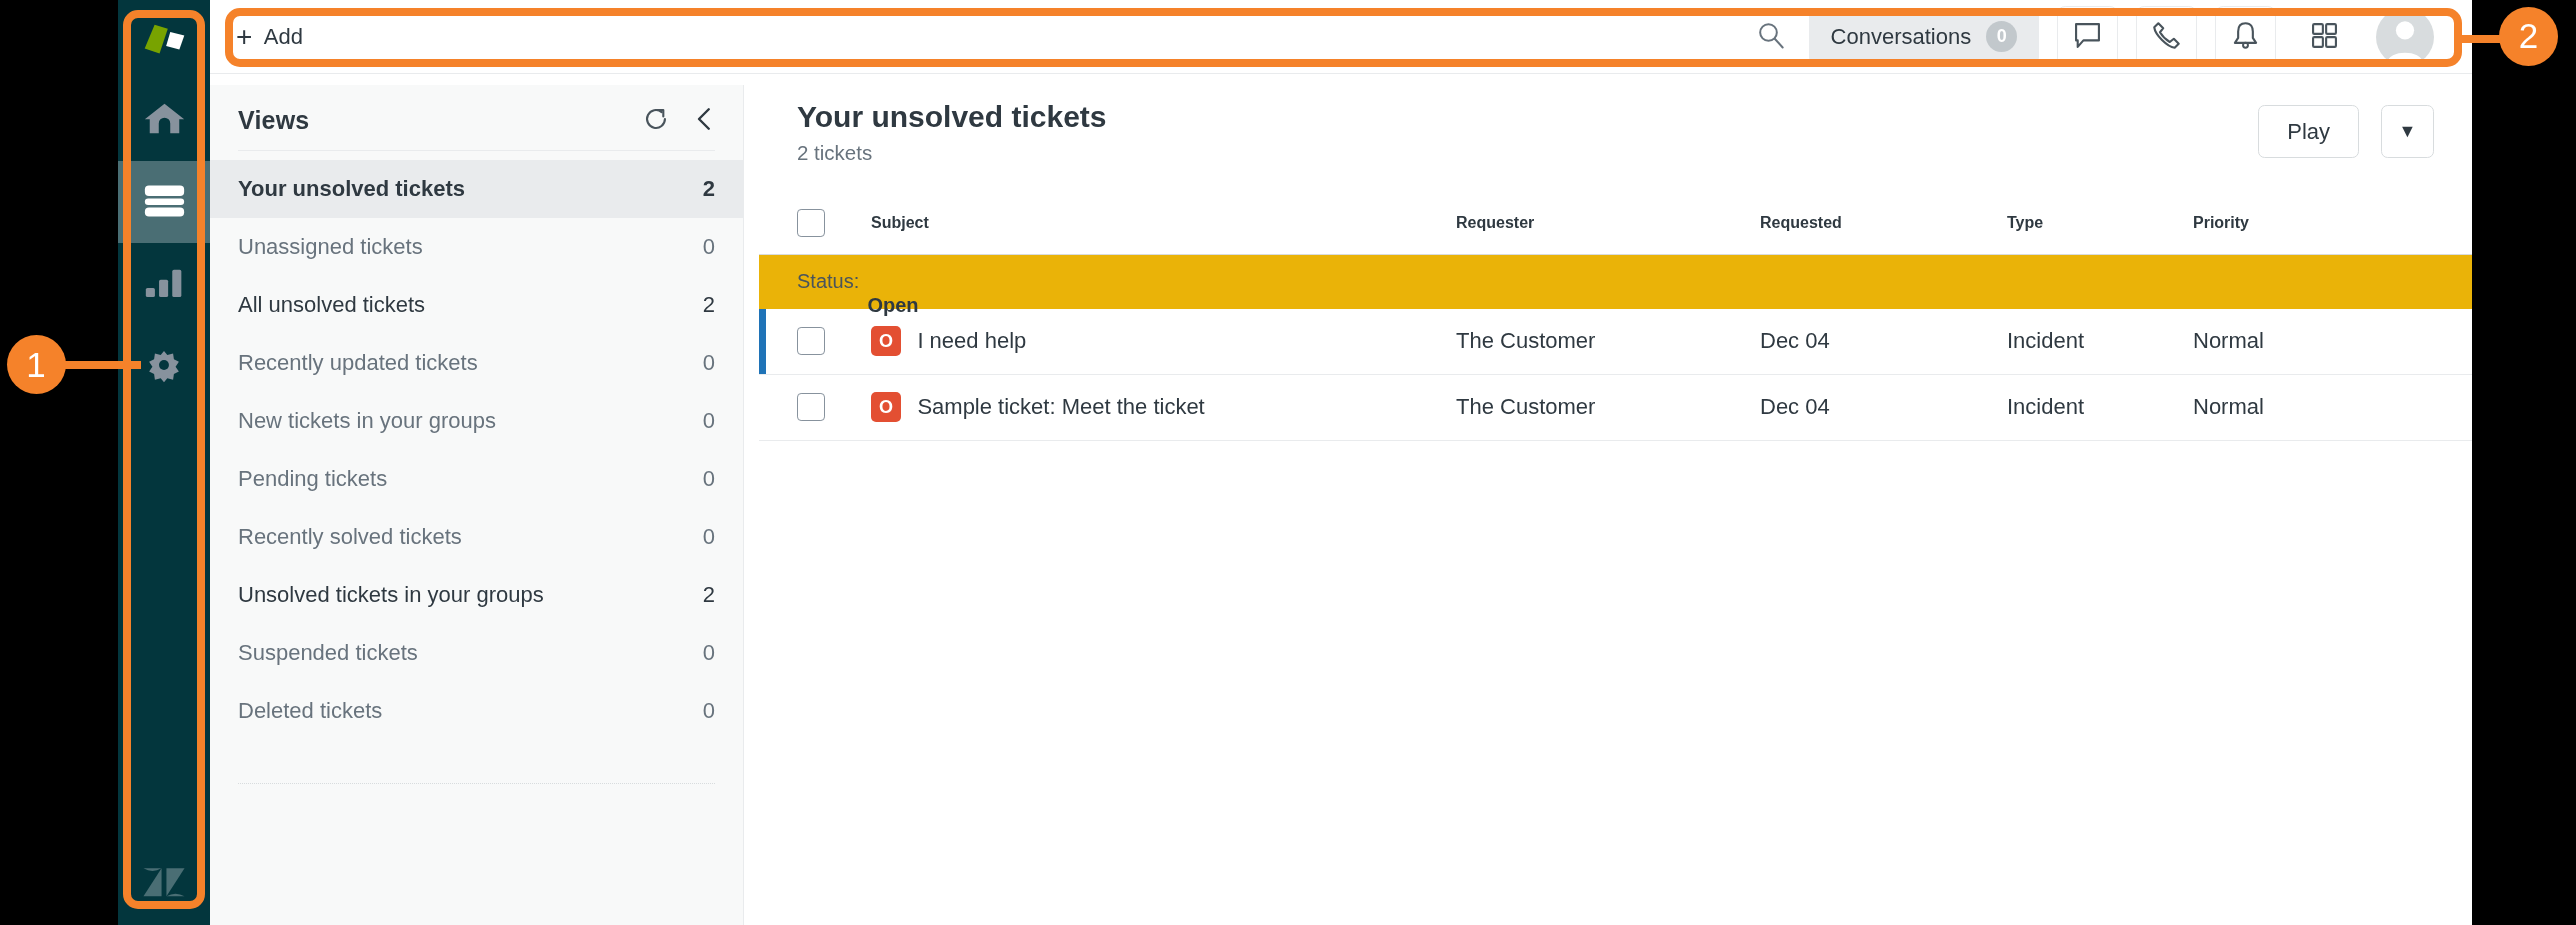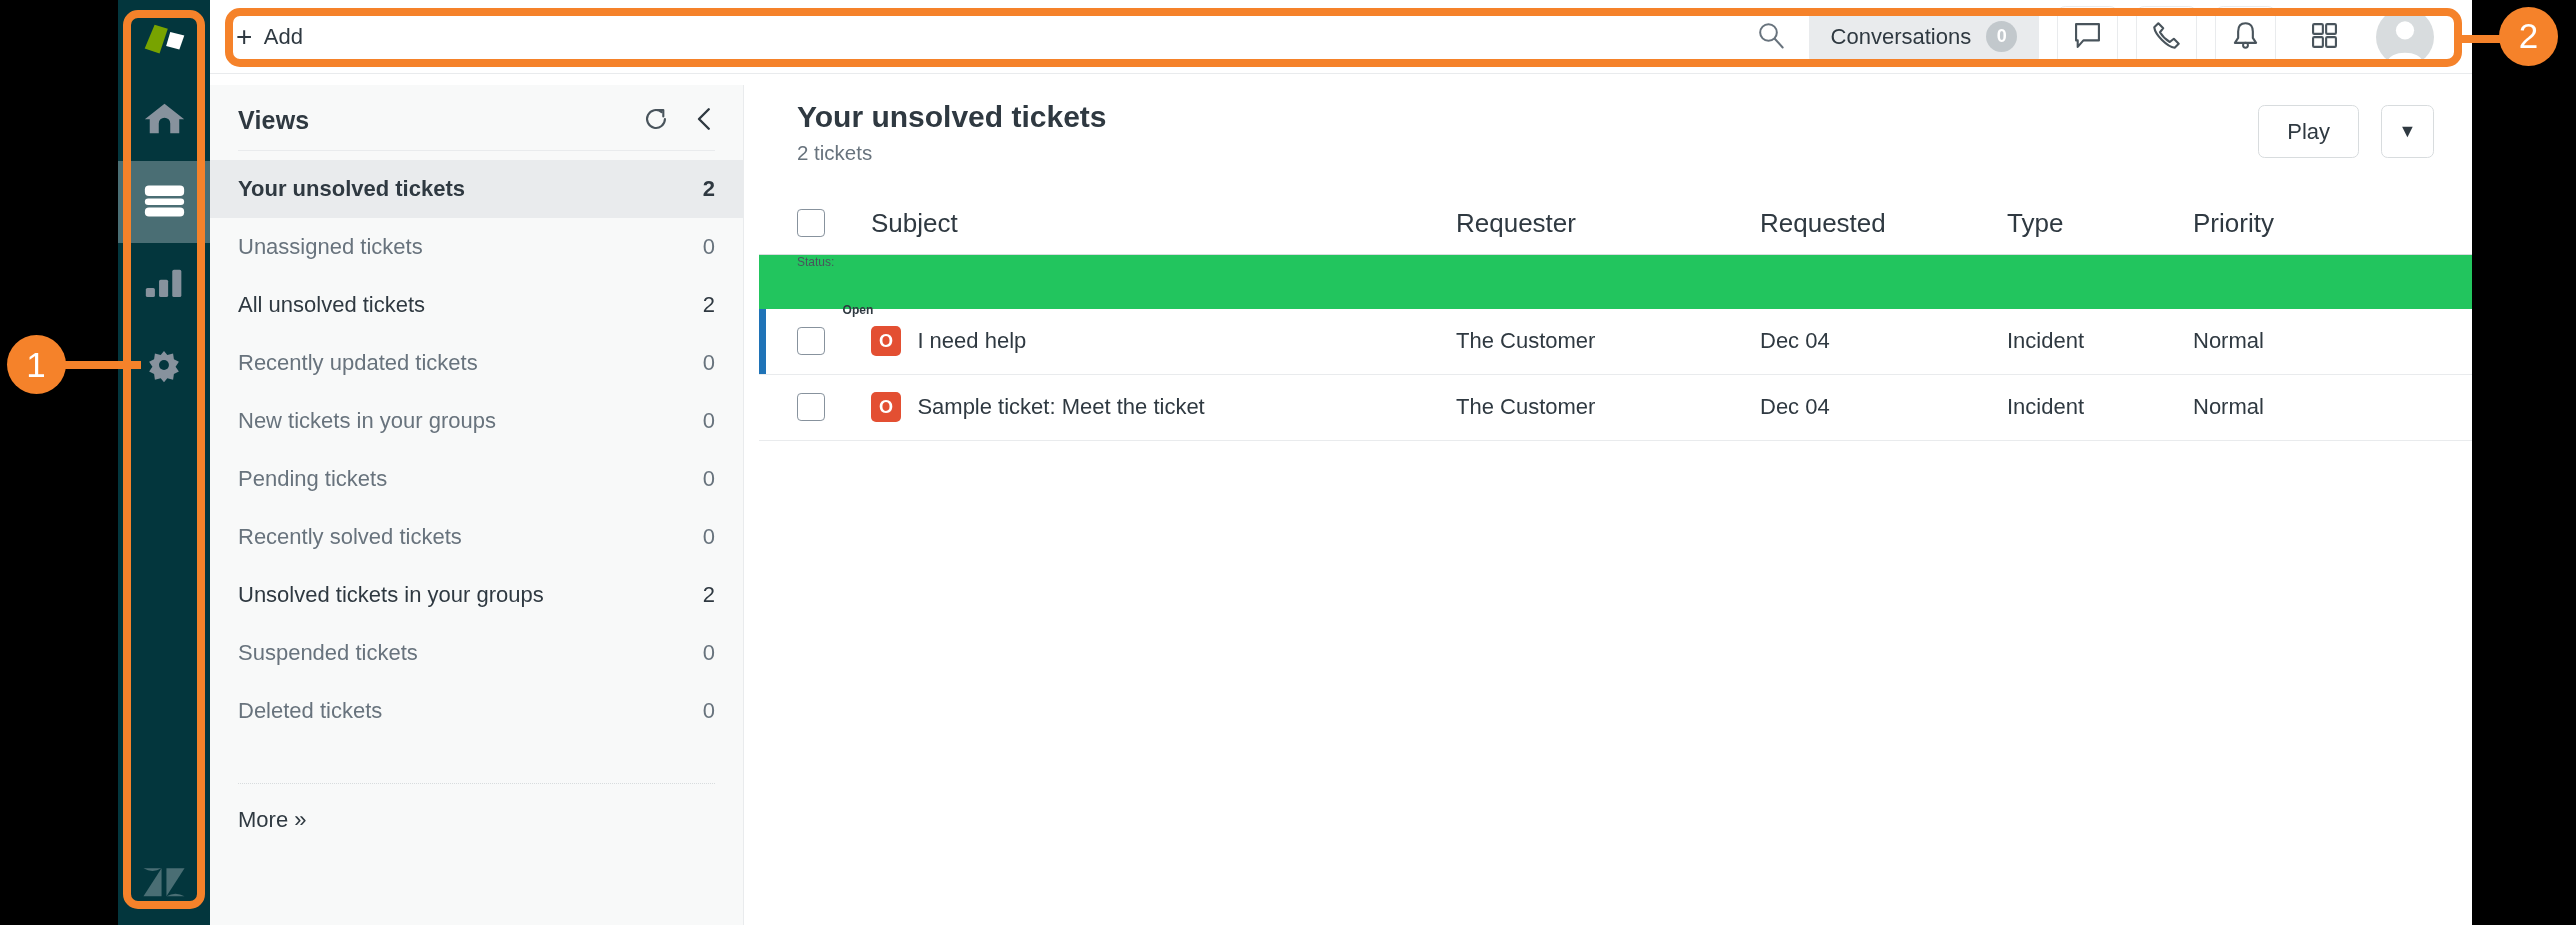--- a/index.html
+++ b/index.html
@@ -115,25 +115,25 @@
     display: flex; align-items: center; cursor: pointer;
     font-family: "Liberation Sans", sans-serif;
   }
   .btn-caret { width: 53px; padding: 0; justify-content: center; }
 
   
   .tbl { margin-top: 28px; width: 100%; }
   .tbl-head {
     display: flex; align-items: center; height: 62px;
     border-bottom: 1.6px solid #D8DCDE; padding: 0 38px;
-    font-size: 26px; font-weight: 400; color: #2F3941;
+    font-size: 16px; font-weight: 700; color: #2F3941;
   }
   .tbl-group {
-    display: flex; height: 54px; padding: 0 38px;
-    background: #22c55e; font-size: 12px; color: #49545C;
+    display: flex; align-items: center; height: 54px; padding: 0 38px;
+    background: #eab308; font-size: 20px; color: #49545C;
   }
   .tbl-group b { color: #2F3941; margin-top: 48px; }
   .tbl-row {
     display: flex; align-items: center; height: 66px; padding: 0 38px;
     border-bottom: 1.6px solid #E9EBED; position: relative; cursor: pointer;
     font-size: 22px; color: #2F3941;
   }
   .tbl-row.unread::before {
     content: ""; position: absolute; left: 0; top: 0; bottom: 0; width: 6.6px; background: #1F73B7;
   }
@@ -365,21 +365,20 @@
           <span class="nm">Suspended tickets</span>
           <span class="ct">0</span>
         </div>
         <div class="view-row">
           <span class="nm">Deleted tickets</span>
           <span class="ct">0</span>
         </div>
       </div>
 
     <div class="views-divider"></div>
-    <div class="views-more">More »</div>
   </div>
 
   <div class="main">
 
     <div class="main-head">
       <div>
         <div class="main-title">Your unsolved tickets</div>
         <div class="main-sub">2 tickets</div>
       </div>
       <div class="main-head-actions">

